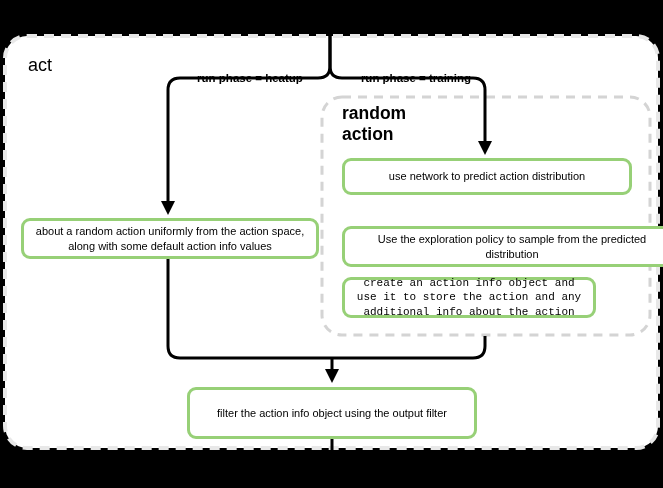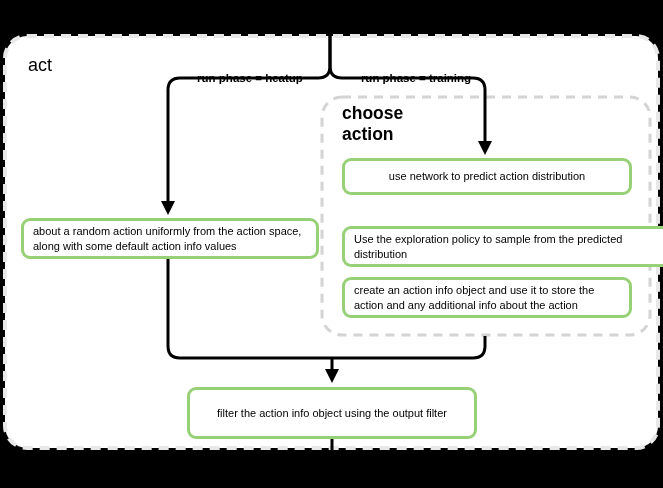--- a/index.html
+++ b/index.html
@@ -44,21 +44,21 @@
   }
   .node {
     position: absolute;
     box-sizing: border-box;
     background: var(--canvas-fill, #fff);
     border: 3px solid var(--node-border, #97d077);
     border-radius: 9px;
     display: flex;
     align-items: center;
     justify-content: center;
-    text-align: left;
+    text-align: center;
     font-size: 11px;
     line-height: 1.32;
     padding: 2px 9px;
   }
   .act-title {
     position: absolute;
     left: 28px;
     top: 55px;
     font-size: 18px;
     font-weight: 400;
@@ -105,25 +105,25 @@
     <polygon class="arrowhead" points="478,141 492,141 485,155"></polygon>
     <polygon class="arrowhead" points="325,369 339,369 332,383"></polygon>
   </svg>
 
   <div class="act-title">act</div>
 
   <div class="branch-label label-heatup">run phase = heatup</div>
 
   <div class="branch-label label-training">run phase = training</div>
 
-  <div class="group-title">choose action</div>
+  <div class="group-title">random action</div>
 
   <div class="node" style="left:21px; top:218px; width:298px; height:41px;">about a random action uniformly from the action space, along with some default action info values</div>
 
   <div class="node" style="left:342px; top:158px; width:290px; height:37px;">use network to predict action distribution</div>
 
   <div class="node" style="left:342px; top:226px; width:340px; height:41px;">Use the exploration policy to sample from the predicted distribution</div>
 
-  <div class="node" style="left:342px; top:277px; width:290px; height:41px;">create an action info object and use it to store the action and any additional info about the action</div>
+  <div class="node" style="left:342px; top:277px; width:254px; height:41px;font-family:Liberation Mono, monospace;">create an action info object and use it to store the action and any additional info about the action</div>
 
   <div class="node" style="left:187px; top:387px; width:290px; height:52px;">filter the action info object using the output filter</div>
 
 </div>
 
 </body></html>

